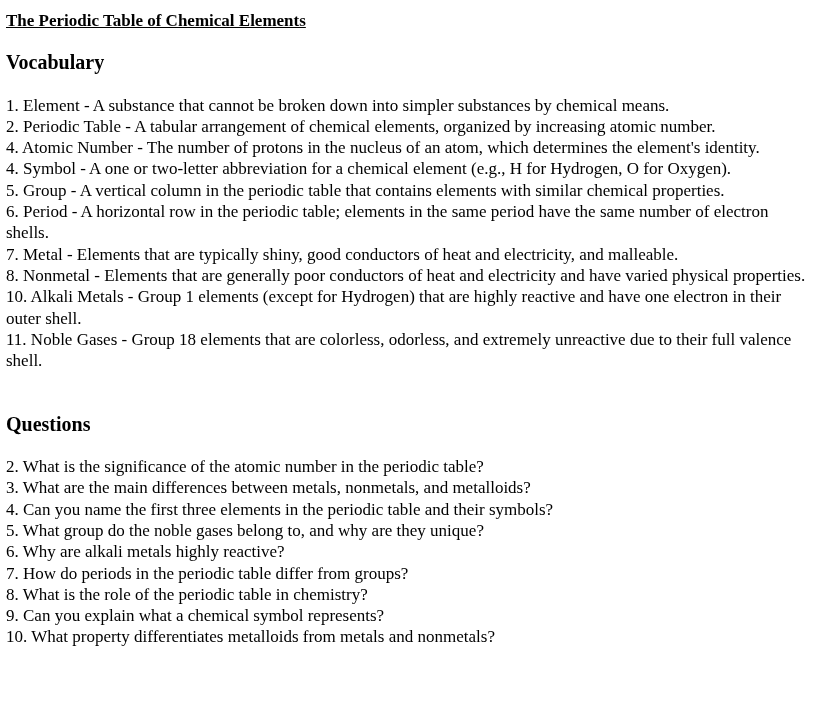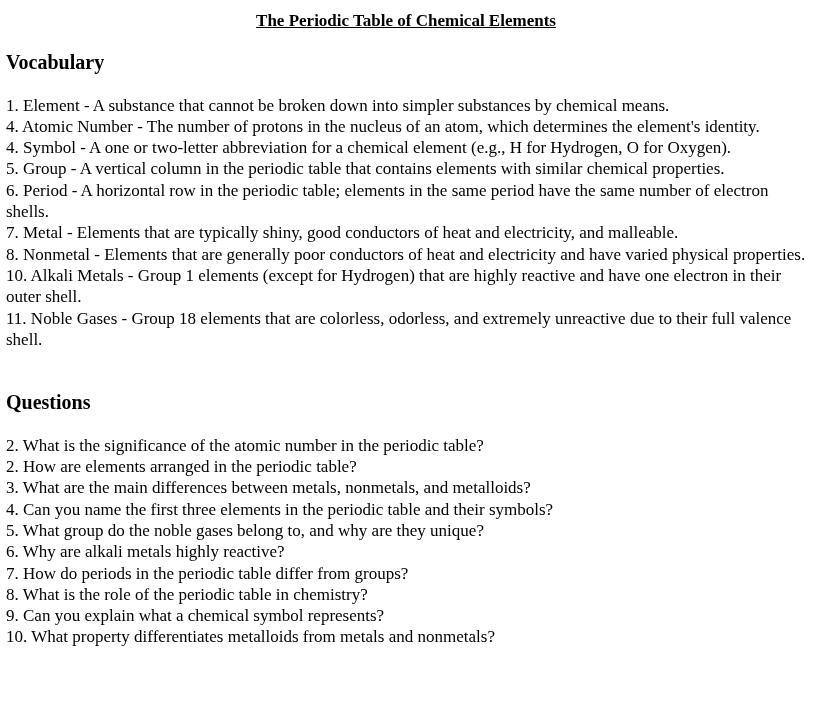--- a/index.html
+++ b/index.html
@@ -12,21 +12,20 @@
     min-height: 703px;
     box-sizing: border-box;
     padding: 8px 10px 10px 6px;
     background: #ffffff;
     color: #000000;
     font-family: "Liberation Serif", serif;
     font-size: 17px;
     line-height: 21.3px;
   }
   .doc-title {
-    text-align: center;
     font-weight: bold;
     text-decoration: underline;
     font-size: 17px;
     margin: 2px 0 0 0;
   }
   .section-heading {
     font-weight: bold;
     font-size: 20px;
     margin: 0;
   }
@@ -50,37 +49,37 @@
 <body>
 
 <div class="page">
 
   <h1 class="doc-title">The Periodic Table of Chemical Elements</h1>
 
   <h2 class="section-heading heading-vocabulary">Vocabulary</h2>
 
   <div class="item-list">
     <p class="doc-line">1. Element - A substance that cannot be broken down into simpler substances by chemical means.</p>
+    <p class="doc-line">2. Periodic Table - A tabular arrangement of chemical elements, organized by increasing atomic number.</p>
     <p class="doc-line">4. Atomic Number - The number of protons in the nucleus of an atom, which determines the element's identity.</p>
     <p class="doc-line">4. Symbol - A one or two-letter abbreviation for a chemical element (e.g., H for Hydrogen, O for Oxygen).</p>
     <p class="doc-line">5. Group - A vertical column in the periodic table that contains elements with similar chemical properties.</p>
     <p class="doc-line">6. Period - A horizontal row in the periodic table; elements in the same period have the same number of electron shells.</p>
     <p class="doc-line">7. Metal - Elements that are typically shiny, good conductors of heat and electricity, and malleable.</p>
     <p class="doc-line">8. Nonmetal - Elements that are generally poor conductors of heat and electricity and have varied physical properties.</p>
     <p class="doc-line">10. Alkali Metals - Group 1 elements (except for Hydrogen) that are highly reactive and have one electron in their outer shell.</p>
     <p class="doc-line">11. Noble Gases - Group 18 elements that are colorless, odorless, and extremely unreactive due to their full valence shell.</p>
   </div>
 
   <div class="spacer-line"></div>
 
   <h2 class="section-heading heading-questions">Questions</h2>
 
   <div class="item-list">
     <p class="doc-line">2. What is the significance of the atomic number in the periodic table?</p>
-    <p class="doc-line">2. How are elements arranged in the periodic table?</p>
     <p class="doc-line">3. What are the main differences between metals, nonmetals, and metalloids?</p>
     <p class="doc-line">4. Can you name the first three elements in the periodic table and their symbols?</p>
     <p class="doc-line">5. What group do the noble gases belong to, and why are they unique?</p>
     <p class="doc-line">6. Why are alkali metals highly reactive?</p>
     <p class="doc-line">7. How do periods in the periodic table differ from groups?</p>
     <p class="doc-line">8. What is the role of the periodic table in chemistry?</p>
     <p class="doc-line">9. Can you explain what a chemical symbol represents?</p>
     <p class="doc-line">10. What property differentiates metalloids from metals and nonmetals?</p>
   </div>
 

